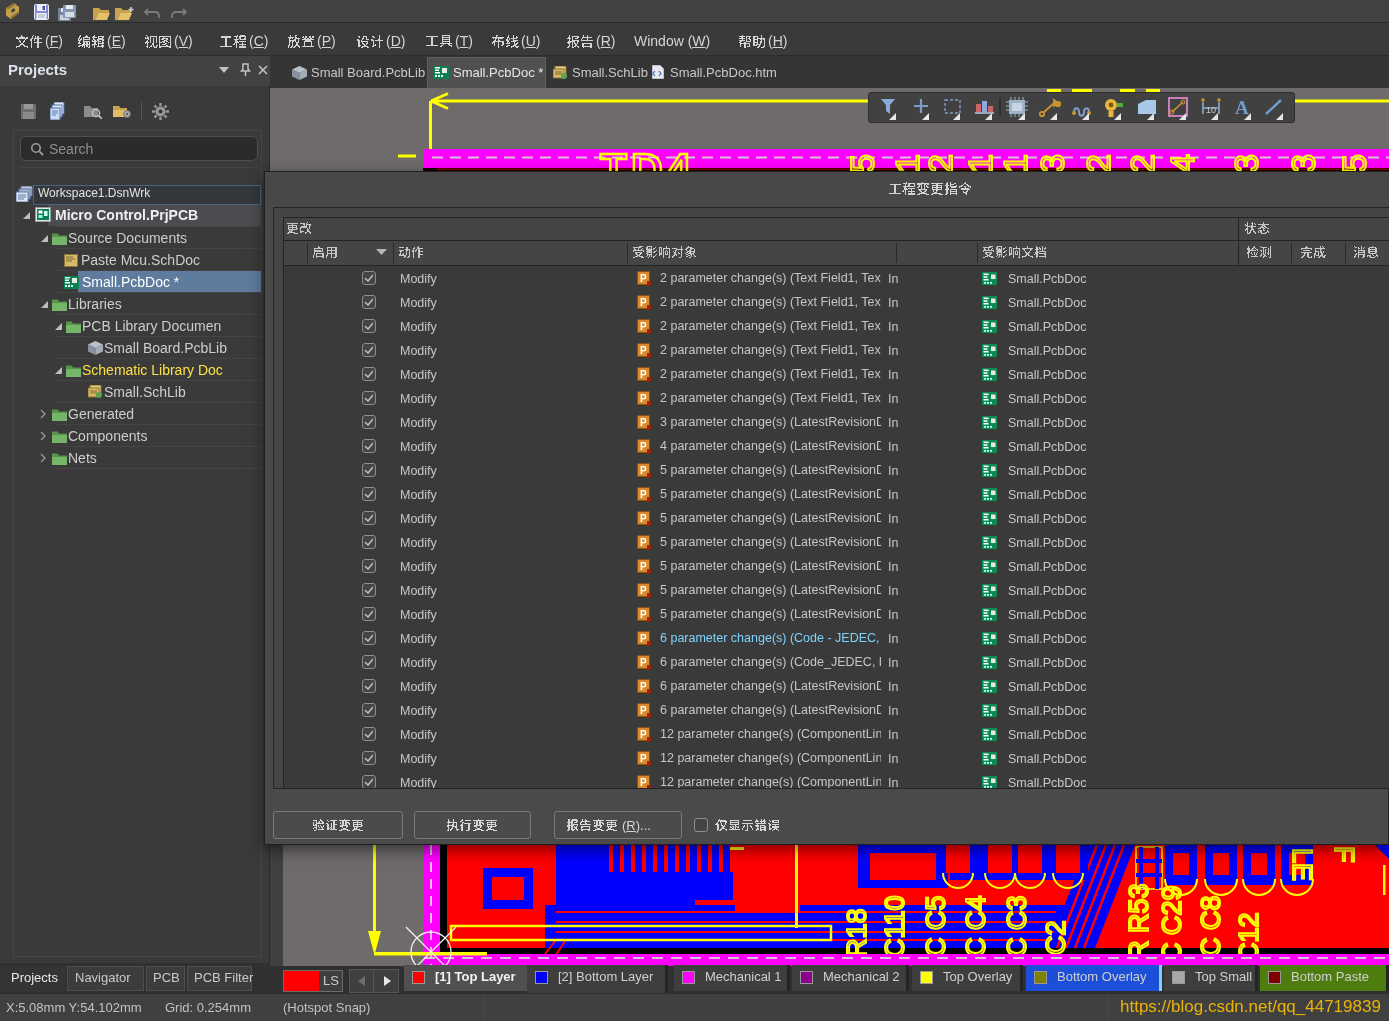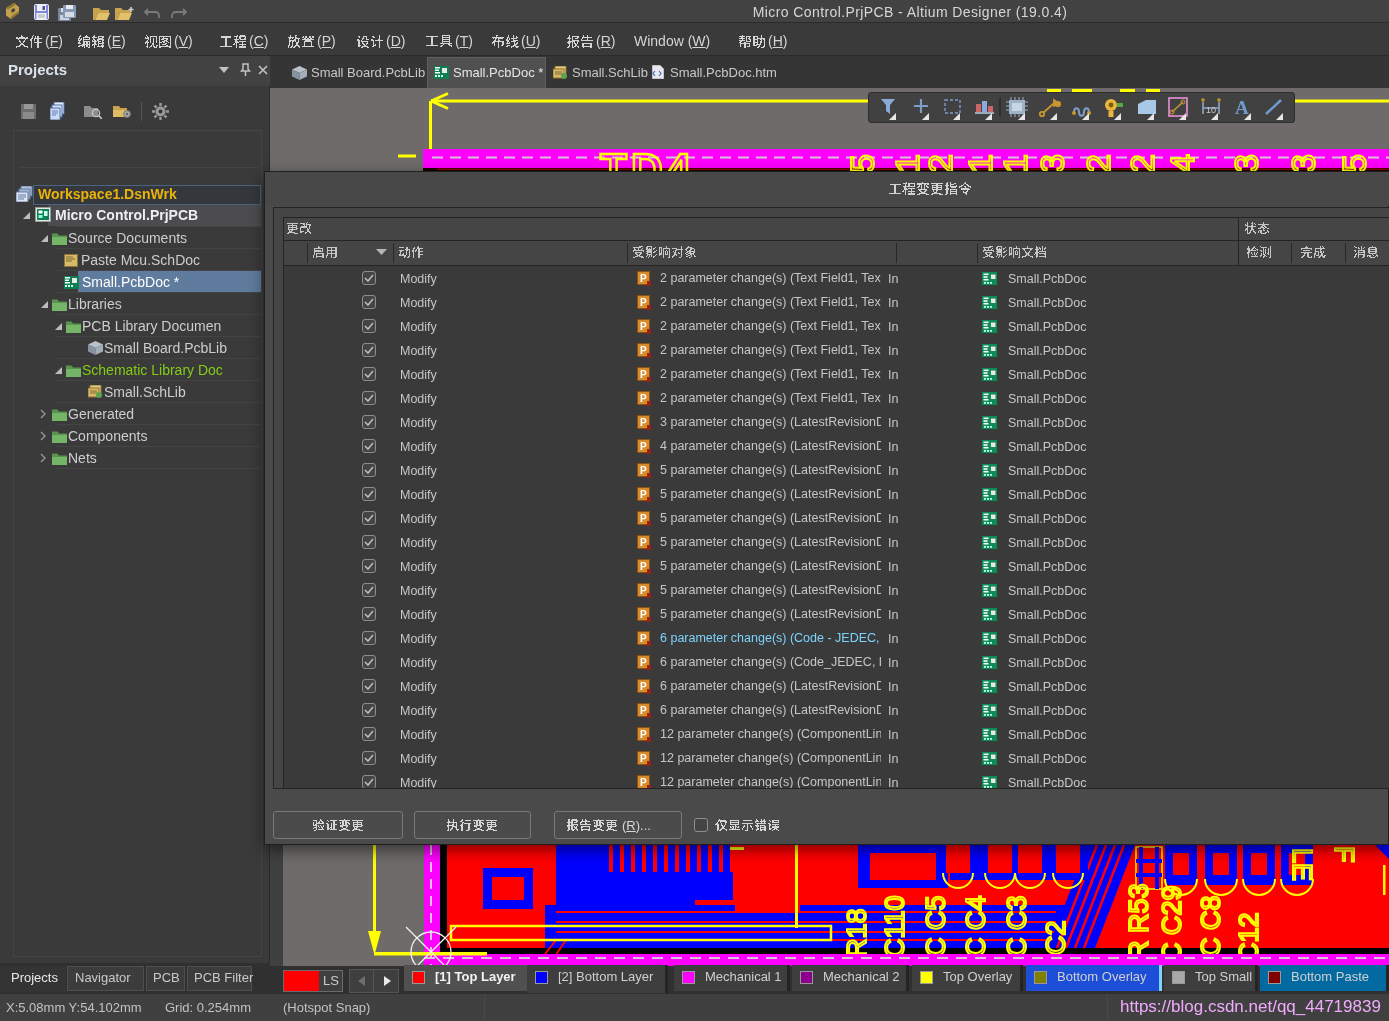--- a/index.html
+++ b/index.html
@@ -36,21 +36,20 @@
   <path d="M1 3h6l2 2h8v3H6l-3 7H1z" fill="#c9a24d"></path>
         <path d="M6 8h12l-3 7H3z" fill="#e3c06a"></path>
         <path d="M17 2v5m-2.5-2.5h5" stroke="#cccccc" stroke-width="1.6"></path>
  </svg>
  <svg class="abs" style="left:144px;top:6px" width="17" height="14" viewBox="0 0 17 14">
   <path d="M4 3 1 6l3 3M1.5 6H11c2.5 0 4 1.5 4 4v2" fill="none" stroke="#7a7a7a" stroke-width="1.8"></path>
  </svg>
  <svg class="abs" style="left:170px;top:6px" width="17" height="14" viewBox="0 0 17 14">
   <path d="M13 3l3 3-3 3M15.5 6H6c-2.5 0-4 1.5-4 4v2" fill="none" stroke="#7a7a7a" stroke-width="1.8"></path>
  </svg>
- <div class="abs" style="left:640px;top:4px;width:540px;text-align:center;font-size:14px;letter-spacing:0.4px;color:#d6d6d6">Micro Control.PrjPCB - Altium Designer (19.0.4)</div>
 </div>
 
 <div class="abs" style="left:0;top:22px;width:1389px;height:34px;background:#3a3a3a;border-top:1px solid #2b2b2b;border-bottom:1px solid #2b2b2b"></div>
 <svg width="30" height="15" viewBox="0 0 30 15" style="position:absolute;left:14px;top:34px;">
       <path fill="#d4d4d4" d="M7 1h1v1h-1zM19 1h1v1h-1zM7 2h2v1h-2zM18 2h1v2h-1zM21 2h1v2h-1zM23 2h2v2h-2zM2 3h2v1h-2zM5 3h6v1h-6zM12 3h2v1h-2zM2 4h12v1h-12zM17 4h2v1h-2zM20 4h8v1h-8zM4 5h1v1h-1zM11 5h1v1h-1zM16 5h2v2h-2zM20 5h1v2h-1zM23 5h2v3h-2zM5 6h1v1h-1zM10 6h1v1h-1zM5 7h2v1h-2zM9 7h2v1h-2zM17 7h1v7h-1zM6 8h1v1h-1zM9 8h1v1h-1zM20 8h8v1h-8zM7 9h2v1h-2zM23 9h2v5h-2zM6 10h4v1h-4zM5 11h2v1h-2zM9 11h2v1h-2zM2 12h4v1h-4zM10 12h4v1h-4zM2 13h1v1h-1zM13 13h1v1h-1z"></path>
     </svg>
     <div class="abs" style="left:45px;top:33px;font-size:14px;color:#d4d4d4">(<span style="text-decoration:underline">F</span>)</div>
     <svg width="30" height="15" viewBox="0 0 30 15" style="position:absolute;left:76px;top:34px;">
       <path fill="#d4d4d4" d="M4 1h1v1h-1zM10 1h1v1h-1zM18 1h1v1h-1zM3 2h2v1h-2zM9 2h3v1h-3zM17 2h2v1h-2zM22 2h6v1h-6zM3 3h1v1h-1zM7 3h7v1h-7zM16 3h5v1h-5zM22 3h1v1h-1zM26 3h2v1h-2zM2 4h2v1h-2zM5 4h1v1h-1zM7 4h1v1h-1zM13 4h1v1h-1zM17 4h1v1h-1zM22 4h5v1h-5zM2 5h1v1h-1zM4 5h2v1h-2zM7 5h7v1h-7zM17 5h2v1h-2zM21 5h7v1h-7zM2 6h3v1h-3zM7 6h1v1h-1zM16 6h1v1h-1zM18 6h2v1h-2zM21 6h2v1h-2zM26 6h2v1h-2zM3 7h1v1h-1zM7 7h7v1h-7zM16 7h5v1h-5zM22 7h3v1h-3zM26 7h1v1h-1zM2 8h2v1h-2zM7 8h2v2h-2zM10 8h2v2h-2zM13 8h1v2h-1zM18 8h2v2h-2zM22 8h1v1h-1zM26 8h2v1h-2zM2 9h3v1h-3zM22 9h6v1h-6zM6 10h8v1h-8zM16 10h5v1h-5zM22 10h1v2h-1zM26 10h1v1h-1zM3 11h6v1h-6zM10 11h2v2h-2zM13 11h1v2h-1zM16 11h1v1h-1zM18 11h1v3h-1zM25 11h3v1h-3zM2 12h2v1h-2zM6 12h1v1h-1zM8 12h1v2h-1zM21 12h7v1h-7zM12 13h2v1h-2zM26 13h1v1h-1z"></path>
     </svg>
@@ -125,29 +124,36 @@
     </svg>
 <div class="abs" style="left:141px;top:102px;width:1px;height:19px;background:#555"></div>
 <svg class="abs" style="left:152px;top:103px" width="17" height="17" viewBox="0 0 17 17">
       <circle cx="8.5" cy="8.5" r="5" fill="#9a9a9a"></circle>
       <circle cx="8.5" cy="8.5" r="2" fill="#333"></circle>
       <g stroke="#9a9a9a" stroke-width="2.4">
         <path d="M8.5 0v3M8.5 14v3M0 8.5h3M14 8.5h3M2.5 2.5l2.1 2.1M12.4 12.4l2.1 2.1M14.5 2.5l-2.1 2.1M4.6 12.4l-2.1 2.1"></path>
       </g>
     </svg>
 <div class="abs" style="left:13px;top:130px;width:249px;height:827px;border:1px solid #454545"></div>
+<div class="abs" style="left:20px;top:136px;width:238px;height:25px;background:#2b2b2b;border:1px solid #4f4f4f;border-radius:6px">
+ <svg class="abs" style="left:9px;top:5px" width="14" height="14" viewBox="0 0 14 14">
+        <circle cx="6" cy="6" r="4.2" fill="none" stroke="#9b9b9b" stroke-width="1.6"></circle>
+        <path d="M9.2 9.2L13 13" stroke="#9b9b9b" stroke-width="1.8"></path>
+      </svg>
+ <div class="abs" style="left:28px;top:4px;font-size:14px;color:#8f8f8f">Search</div>
+</div>
 <div class="abs" style="left:20px;top:167px;width:238px;height:1px;background:#454545"></div>
 <svg class="abs" style="left:16px;top:186px" width="17" height="16" viewBox="0 0 17 16">
       <rect x="5" y="0" width="11" height="10" fill="#b9c4d6" stroke="#5f7aa8"></rect>
       <rect x="3" y="3" width="11" height="10" fill="#a6b5cd" stroke="#5f7aa8"></rect>
       <rect x="0" y="6" width="12" height="10" fill="#dfe6f2" stroke="#5f7aa8"></rect>
       <path d="M2 9h8M2 11h8M2 13h6" stroke="#5f7aa8" stroke-width="1"></path>
     </svg>
     <div class="abs" style="left:33px;top:185px;width:228px;height:20px;background:#34373c;border:1px solid #4a6383"></div>
-    <div class="abs" style="left:38px;top:186px;font-size:14px;font-weight:bold;color:#eab308">Workspace1.DsnWrk</div>
+    <div class="abs" style="left:38px;top:186px;font-size:12px;font-weight:normal;color:#e5e5e5">Workspace1.DsnWrk</div>
     <div class="abs" style="left:48px;top:205px;width:213px;height:21px;background:#4c4c50"></div>
     <svg class="abs" style="left:22px;top:211px" width="9" height="9" viewBox="0 0 9 9">
       <path d="M1 8h7V1z" fill="#bdbdbd"></path>
     </svg>
     <svg class="abs" style="left:35px;top:207px" width="16" height="15" viewBox="0 0 16 15">
       <rect x="0.5" y="0.5" width="15" height="14" fill="#e6e6e6" stroke="#999"></rect>
       <rect x="2" y="2" width="12" height="11" fill="#0c8050"></rect>
       <rect x="3.5" y="3.5" width="4" height="3" fill="#fff"></rect>
       <rect x="9" y="4" width="3.5" height="5" fill="#cfe"></rect>
       <rect x="3.5" y="8" width="4" height="3" fill="#8fd"></rect>
@@ -200,21 +206,21 @@
       <path d="M15 3.5L7.5 7v7L15 10.5z" fill="#a3adb9"></path>
     </svg>
     <div class="abs" style="left:104px;top:340px;font-size:14px;color:#cdcdcd">Small Board.PcbLib</div>
     <svg class="abs" style="left:54px;top:366px" width="9" height="9" viewBox="0 0 9 9">
       <path d="M1 8h7V1z" fill="#bdbdbd"></path>
     </svg>
     <svg class="abs" style="left:66px;top:364px" width="15" height="13" viewBox="0 0 15 13">
       <path d="M0 1.5h5.5L7 3.5h8V13H0z" fill="#58944c"></path>
       <path d="M0 5h15v8H0z" fill="#74b567"></path>
     </svg>
-    <div class="abs" style="left:82px;top:362px;font-size:14px;color:#84cc16">Schematic Library Doc</div>
+    <div class="abs" style="left:82px;top:362px;font-size:14px;color:#fde047">Schematic Library Doc</div>
     <svg class="abs" style="left:88px;top:385px" width="15" height="14" viewBox="0 0 15 14">
       <rect x="2" y="0" width="11" height="9" fill="#e3cc79" stroke="#8a7335"></rect>
       <rect x="0" y="3" width="11" height="9" fill="#d8b96a" stroke="#8a7335"></rect>
       <path d="M2 6h7M2 8h7" stroke="#7c6830"></path>
       <circle cx="11" cy="10" r="3" fill="#5da24f"></circle>
     </svg>
     <div class="abs" style="left:104px;top:384px;font-size:14px;color:#cdcdcd">Small.SchLib</div>
     <svg class="abs" style="left:40px;top:409px" width="6" height="10" viewBox="0 0 6 10">
       <path d="M1 1l4 4-4 4" stroke="#999" fill="none" stroke-width="1.3"></path>
     </svg>
@@ -1064,31 +1070,31 @@
       <div class="abs" style="left:31px;top:4px;font-size:13px;font-weight:normal;color:#cfcfcf;white-space:nowrap">Top Overlay</div>
     </div>
     <div class="abs" style="left:1026px;top:965px;width:136px;height:26px;background:#1d4ed8;border-right:3px solid #7dd3fc;overflow:hidden">
       <div class="abs" style="left:8px;top:6px;width:13px;height:13px;background:#808000;border:1px solid #999"></div>
       <div class="abs" style="left:31px;top:4px;font-size:13px;font-weight:normal;color:#cfcfcf;white-space:nowrap">Bottom Overlay</div>
     </div>
     <div class="abs" style="left:1164px;top:965px;width:94px;height:26px;background:#3e3e3e;border-right:3px solid #242424;overflow:hidden">
       <div class="abs" style="left:8px;top:6px;width:13px;height:13px;background:#a8a8a8;border:1px solid #999"></div>
       <div class="abs" style="left:31px;top:4px;font-size:13px;font-weight:normal;color:#cfcfcf;white-space:nowrap">Top Small</div>
     </div>
-    <div class="abs" style="left:1260px;top:965px;width:129px;height:26px;background:#0369a1;border-right:3px solid #242424;overflow:hidden">
+    <div class="abs" style="left:1260px;top:965px;width:129px;height:26px;background:#4d7c0f;border-right:3px solid #242424;overflow:hidden">
       <div class="abs" style="left:8px;top:6px;width:13px;height:13px;background:#800000;border:1px solid #999"></div>
       <div class="abs" style="left:31px;top:4px;font-size:13px;font-weight:normal;color:#cfcfcf;white-space:nowrap">Bottom Paste</div>
     </div>
 <div class="abs" style="left:0;top:993px;width:1389px;height:28px;background:#404040;border-top:1px solid #2e2e2e">
  <div class="abs" style="left:6px;top:6px;font-size:13px;color:#c2c2c2">X:5.08mm Y:54.102mm</div>
  <div class="abs" style="left:165px;top:6px;font-size:13px;color:#c2c2c2">Grid: 0.254mm</div>
  <div class="abs" style="left:283px;top:6px;font-size:13px;color:#c2c2c2">(Hotspot Snap)</div>
  <div class="abs" style="left:484px;top:0;width:1px;height:28px;background:#4a4a4a"></div>
  <div class="abs" style="left:1107px;top:0;width:1px;height:28px;background:#4a4a4a"></div>
- <div class="abs" style="left:1120px;top:3px;width:258px;padding-right:23px;text-align:right;font-size:17px;color:#f0abfc">https://blog.csdn.net/qq_44719839</div>
+ <div class="abs" style="left:1120px;top:3px;width:258px;padding-right:23px;text-align:right;font-size:17px;color:#eab308">https://blog.csdn.net/qq_44719839</div>
 </div>
 <svg width="86" height="15" viewBox="0 0 86 15" style="position:absolute;left:887px;top:181px">
       <path fill="#d2d2d2" d="M19 1h1v1h-1zM35 1h1v1h-1zM60 1h1v1h-1zM63 1h1v2h-1zM78 1h1v1h-1zM16 2h4v1h-4zM21 2h7v1h-7zM30 2h12v1h-12zM44 2h12v1h-12zM59 2h2v2h-2zM67 2h2v1h-2zM77 2h2v1h-2zM3 3h11v1h-11zM18 3h1v2h-1zM21 3h2v2h-2zM27 3h1v2h-1zM30 3h5v1h-5zM37 3h2v1h-2zM40 3h2v1h-2zM49 3h2v1h-2zM63 3h4v1h-4zM76 3h1v1h-1zM79 3h2v1h-2zM7 4h2v8h-2zM32 4h1v1h-1zM34 4h1v4h-1zM37 4h1v4h-1zM39 4h1v1h-1zM45 4h10v1h-10zM58 4h4v1h-4zM63 4h1v1h-1zM69 4h1v1h-1zM74 4h2v1h-2zM80 4h2v1h-2zM16 5h12v1h-12zM31 5h2v1h-2zM39 5h2v1h-2zM45 5h1v1h-1zM49 5h2v1h-2zM54 5h1v1h-1zM59 5h2v2h-2zM63 5h7v1h-7zM72 5h3v1h-3zM77 5h2v1h-2zM81 5h3v1h-3zM17 6h2v1h-2zM30 6h2v1h-2zM40 6h2v1h-2zM45 6h10v1h-10zM64 6h5v1h-5zM72 6h1v1h-1zM78 6h1v1h-1zM83 6h1v1h-1zM17 7h3v1h-3zM21 7h7v1h-7zM45 7h1v1h-1zM49 7h2v1h-2zM54 7h1v1h-1zM59 7h3v1h-3zM74 7h8v1h-8zM17 8h4v1h-4zM24 8h1v2h-1zM31 8h9v1h-9zM45 8h10v1h-10zM58 8h4v1h-4zM63 8h7v1h-7zM74 8h9v1h-9zM16 9h1v1h-1zM18 9h1v5h-1zM32 9h2v1h-2zM38 9h2v1h-2zM46 9h1v2h-1zM49 9h2v1h-2zM59 9h2v4h-2zM63 9h1v1h-1zM69 9h1v1h-1zM80 9h1v1h-1zM15 10h2v1h-2zM21 10h7v1h-7zM33 10h2v1h-2zM37 10h2v1h-2zM49 10h1v1h-1zM63 10h7v1h-7zM76 10h1v1h-1zM79 10h2v1h-2zM24 11h1v1h-1zM34 11h4v1h-4zM47 11h3v1h-3zM63 11h1v1h-1zM69 11h1v1h-1zM76 11h4v1h-4zM2 12h12v1h-12zM21 12h7v2h-7zM32 12h8v1h-8zM45 12h9v1h-9zM63 12h7v1h-7zM78 12h2v1h-2zM30 13h3v1h-3zM39 13h3v1h-3zM44 13h2v1h-2zM52 13h4v1h-4zM58 13h2v1h-2zM63 13h1v1h-1zM69 13h1v1h-1zM79 13h1v1h-1z"></path>
     </svg>
     <svg width="28" height="14" viewBox="0 0 28 14" style="position:absolute;left:285px;top:221px;">
       <path fill="#c6c6c6" d="M22 1h1v1h-1zM2 2h11v1h-11zM15 2h5v1h-5zM21 2h1v1h-1zM7 3h1v1h-1zM18 3h2v1h-2zM21 3h5v1h-5zM3 4h9v1h-9zM19 4h1v1h-1zM21 4h1v1h-1zM24 4h2v1h-2zM3 5h1v1h-1zM7 5h1v1h-1zM11 5h1v1h-1zM16 5h6v1h-6zM24 5h1v3h-1zM3 6h9v1h-9zM15 6h7v1h-7zM3 7h1v1h-1zM7 7h1v1h-1zM11 7h2v1h-2zM15 7h1v3h-1zM22 7h1v1h-1zM3 8h9v1h-9zM22 8h2v2h-2zM4 9h1v1h-1zM6 9h2v1h-2zM4 10h3v1h-3zM15 10h4v1h-4zM22 10h3v1h-3zM3 11h7v1h-7zM15 11h2v1h-2zM20 11h2v1h-2zM24 11h2v1h-2zM2 12h2v1h-2zM9 12h4v1h-4zM20 12h1v1h-1zM25 12h1v1h-1z"></path>
     </svg>
     <svg width="28" height="14" viewBox="0 0 28 14" style="position:absolute;left:1243px;top:221px;">
       <path fill="#c6c6c6" d="M4 1h1v3h-1zM9 1h1v1h-1zM20 1h1v2h-1zM8 2h2v1h-2zM11 2h1v1h-1zM2 3h1v1h-1zM9 3h1v1h-1zM12 3h1v1h-1zM15 3h11v1h-11zM2 4h3v1h-3zM8 4h2v1h-2zM19 4h3v1h-3zM4 5h9v1h-9zM18 5h2v1h-2zM21 5h2v1h-2zM4 6h1v1h-1zM8 6h2v2h-2zM17 6h4v1h-4zM22 6h2v1h-2zM3 7h2v1h-2zM15 7h3v1h-3zM20 7h2v1h-2zM24 7h2v1h-2zM2 8h3v1h-3zM8 8h3v1h-3zM20 8h1v1h-1zM2 9h1v1h-1zM4 9h1v3h-1zM7 9h2v1h-2zM10 9h1v1h-1zM16 9h3v1h-3zM20 9h2v1h-2zM24 9h1v1h-1zM7 10h1v1h-1zM10 10h2v1h-2zM15 10h1v2h-1zM17 10h2v2h-2zM24 10h2v1h-2zM6 11h2v1h-2zM11 11h2v1h-2zM22 11h2v1h-2zM25 11h1v1h-1zM4 12h3v1h-3zM12 12h1v1h-1zM18 12h5v1h-5z"></path>
     </svg>

